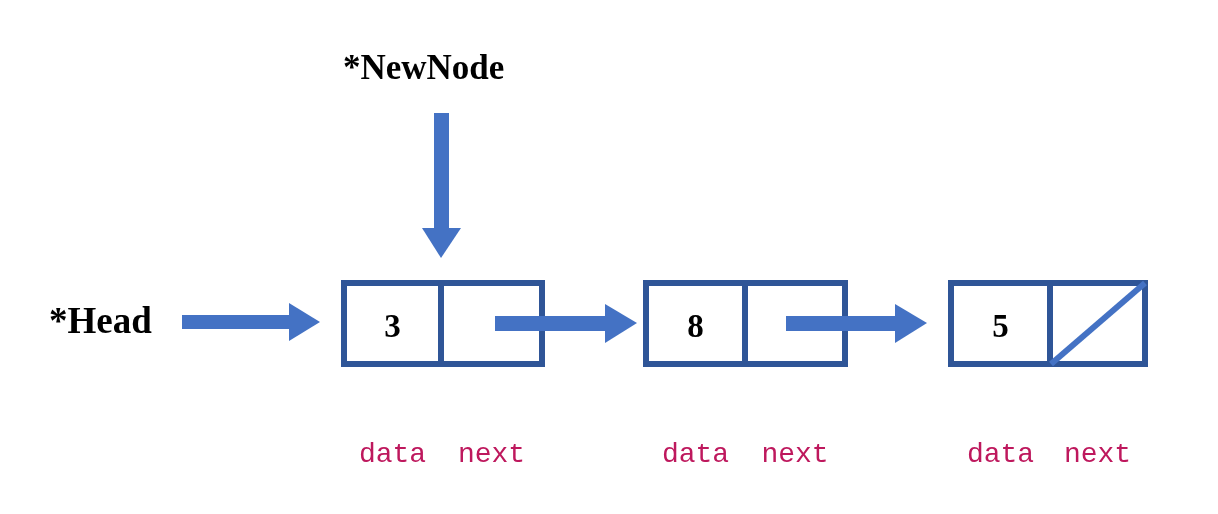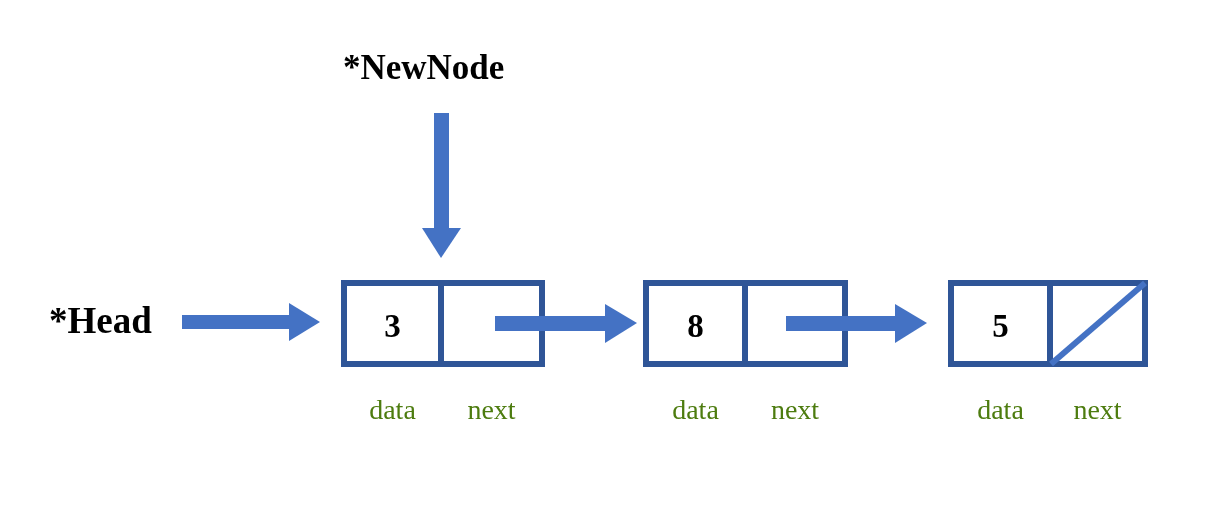--- a/index.html
+++ b/index.html
@@ -48,27 +48,28 @@
     position: absolute;
     font-family: "Liberation Serif", "DejaVu Serif", serif;
     font-weight: bold;
     font-size: 33px;
     color: #000000;
     text-align: center;
     line-height: 1;
   }
   .field-label {
     position: absolute;
-    font-family: Liberation Serif, serif;
+    font-family: Liberation Mono, monospace;
     font-weight: normal;
     font-size: 28px;
-    color: #4d7c0f;
+    color: #be185d;
     text-align: center;
     line-height: 1;
     white-space: nowrap;
+    margin-top: 45px;
   }
 </style>
 </head>
 <body>
 
 <div id="canvas">
 
   <svg class="svg-layer" viewBox="0 0 1218 514" xmlns="http://www.w3.org/2000/svg">
 
     <g>

